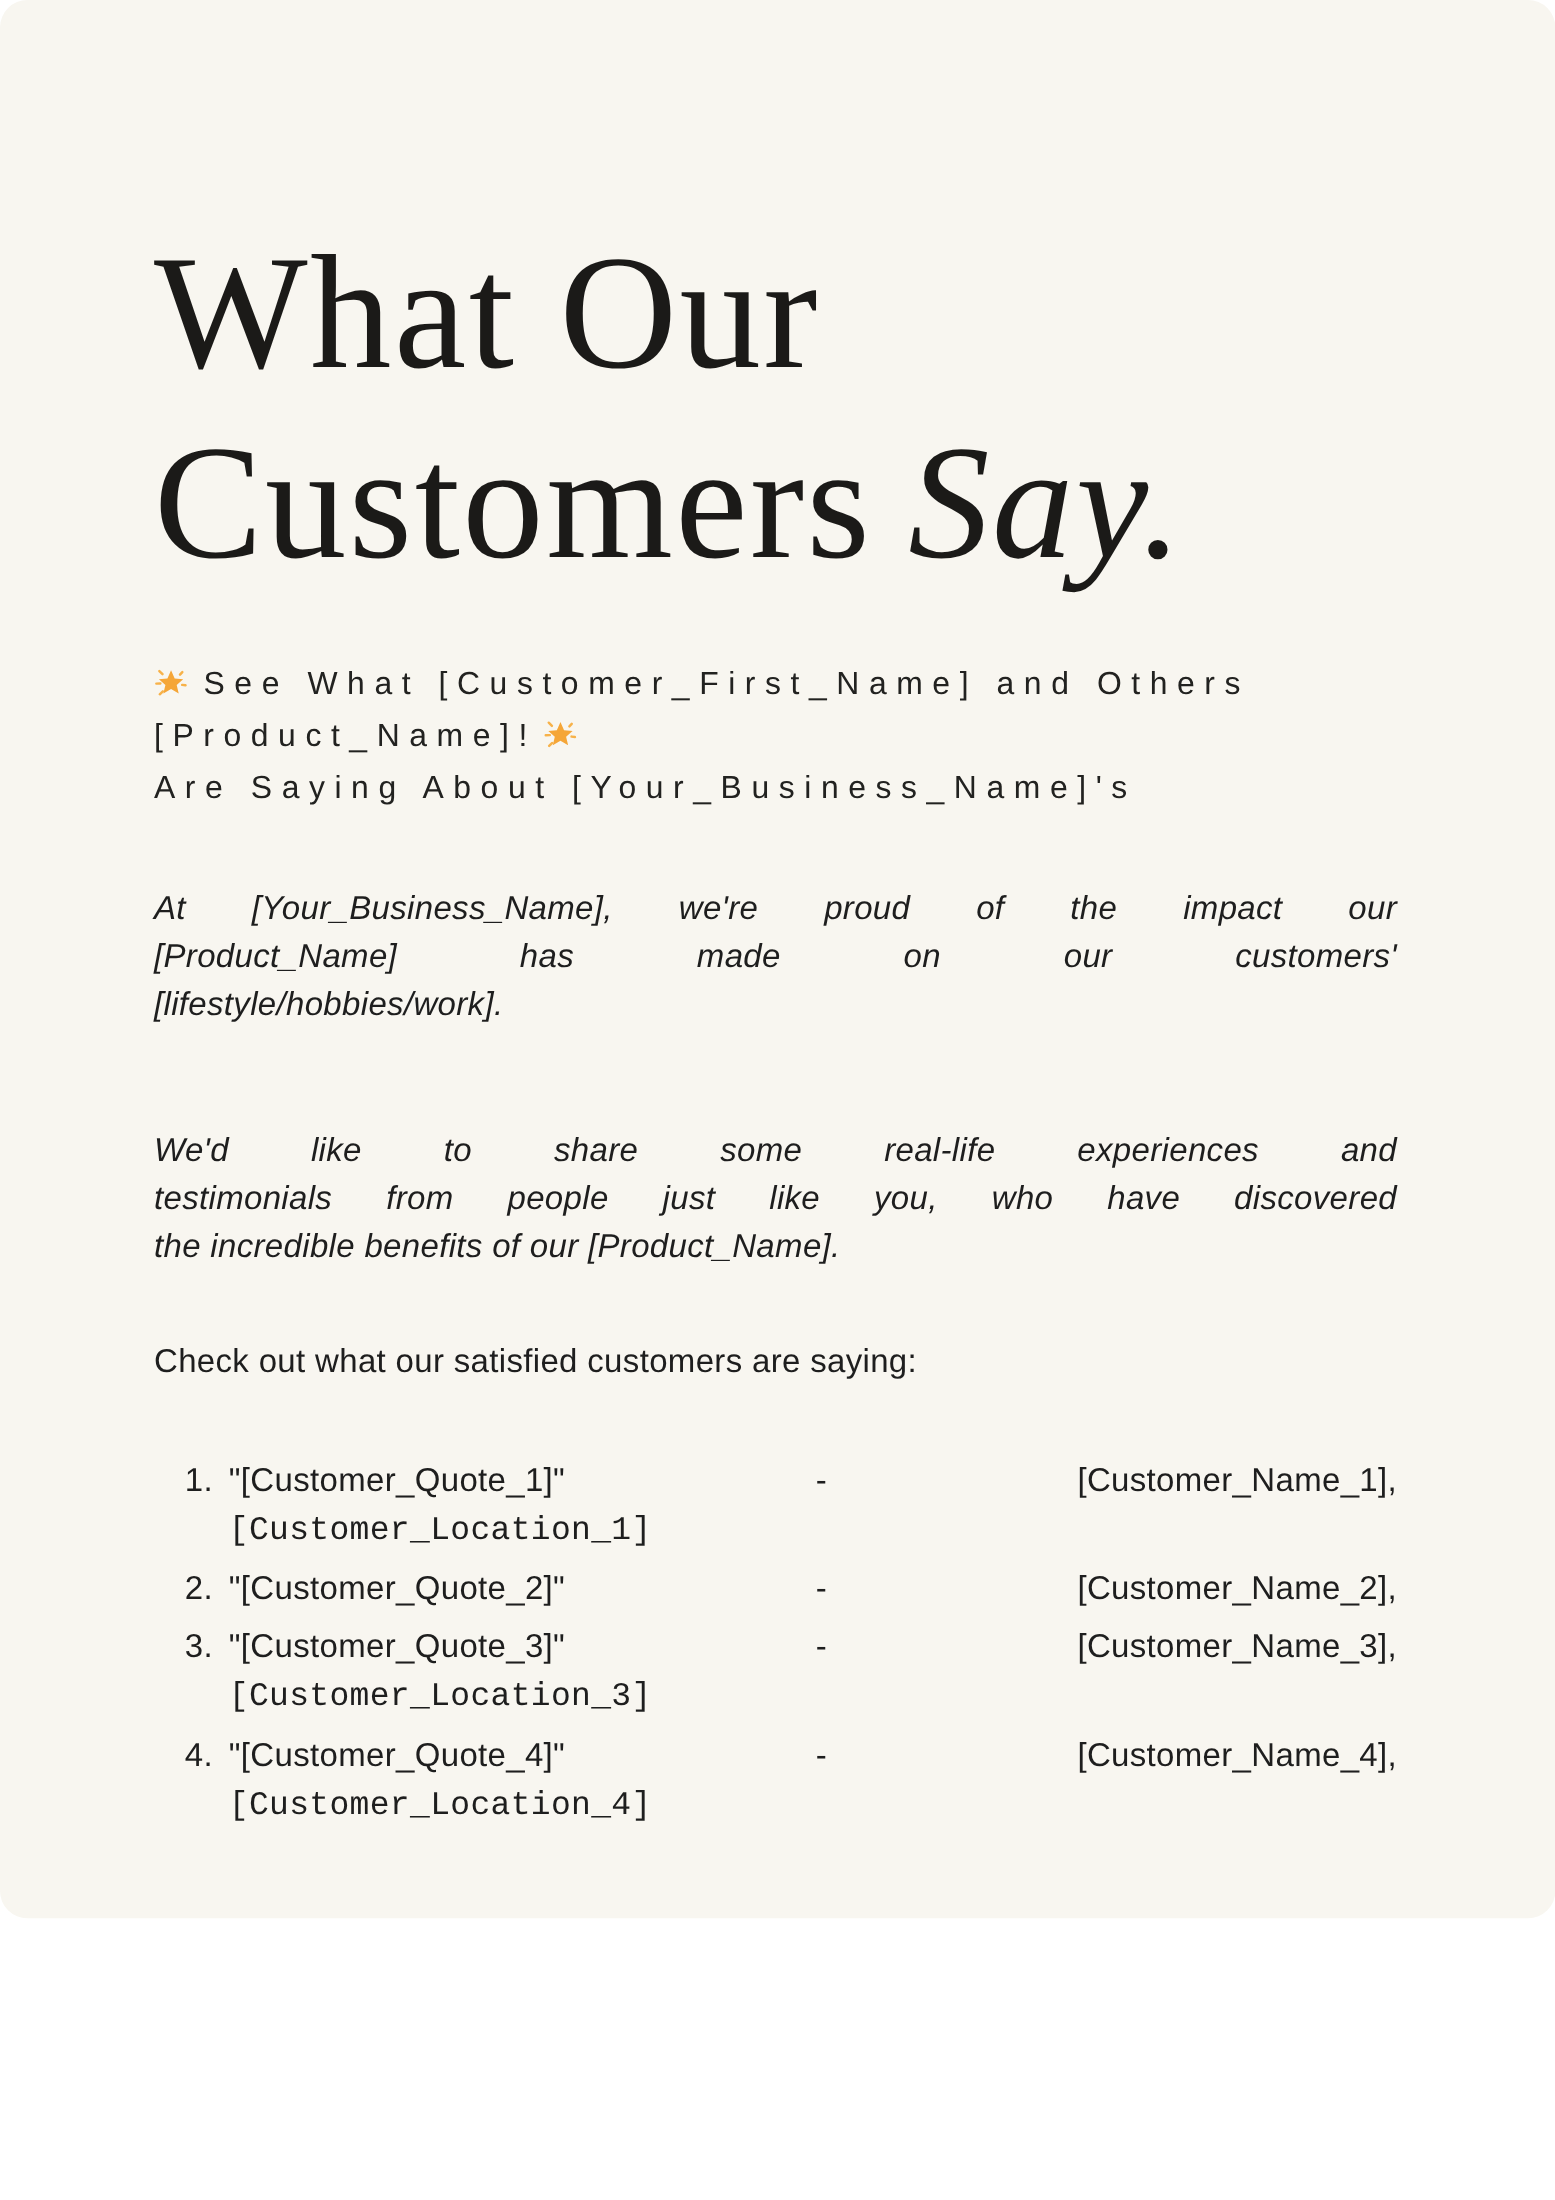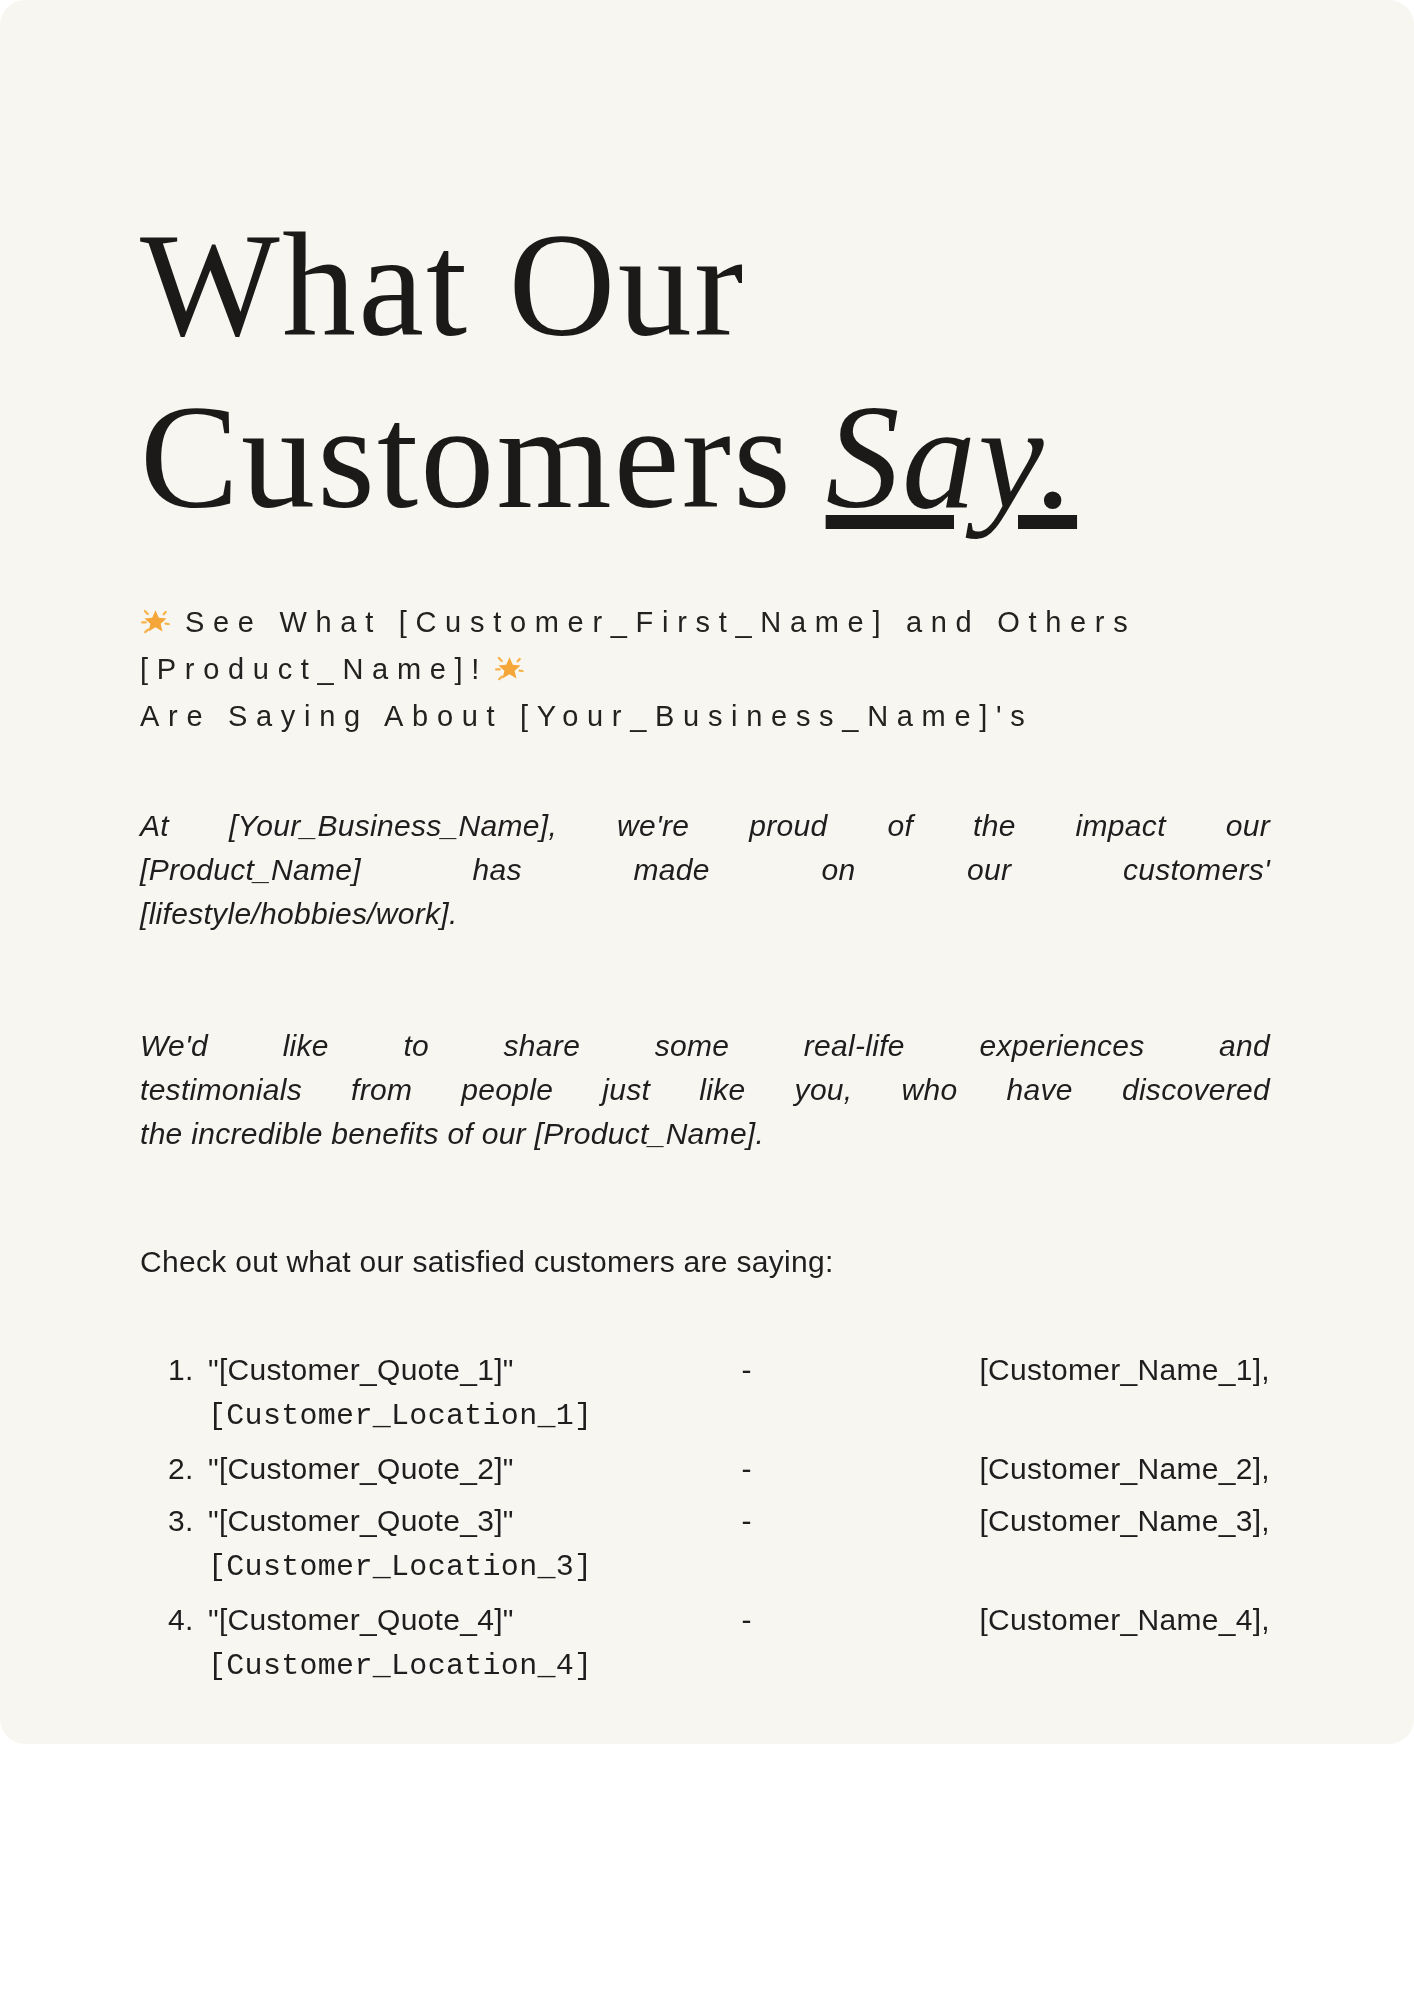--- a/index.html
+++ b/index.html
@@ -23,21 +23,20 @@
     font-family:"Liberation Serif","DejaVu Serif",serif;
     font-weight:400;
     font-size:148px;
     line-height:1.16;
     letter-spacing:0.015em;
     color:#1B1A18;
   }
   h1 .ital{
     font-style:italic;
     margin-left:0.22em;
-    text-decoration:underline;
   }
 
   
   .subtitle{
     margin:0 0 64px 0;
     font-size:29px;
     line-height:47px;
     letter-spacing:0.30em;
     color:#222220;
   }
@@ -45,21 +44,21 @@
   .star-icon{
     display:inline-block;
     width:31px;height:31px;
     vertical-align:-5px;
   }
   .subtitle .star-lead{margin-right:14px;}
   .subtitle .star-trail{margin-left:6px;}
 
   
   .para{margin:0 0 88px 0;}
-  .para.p2{margin-bottom:84px;}
+  .para.p2{margin-bottom:60px;}
   .bodytext{
     font-size:30px;
     line-height:44px;
     color:#1E1E1E;
     letter-spacing:0.01em;
     font-style:italic;
   }
   .jline{
     text-align:justify;
     text-align-last:justify;

